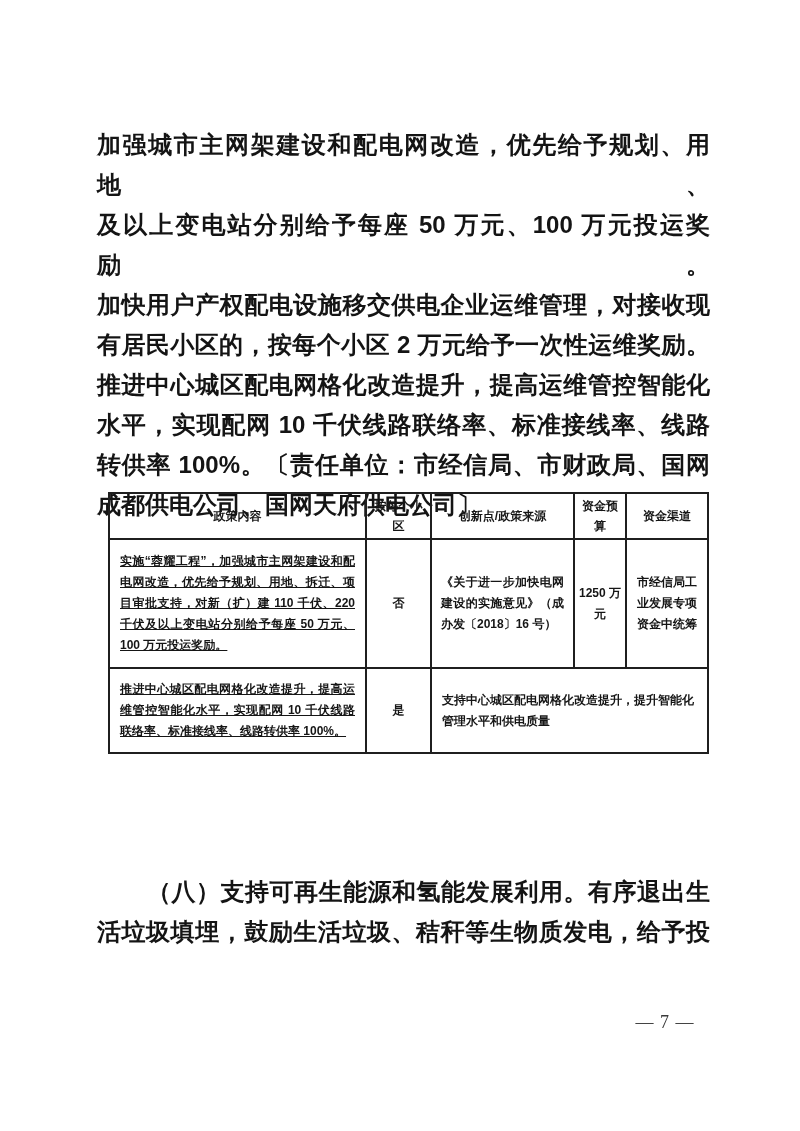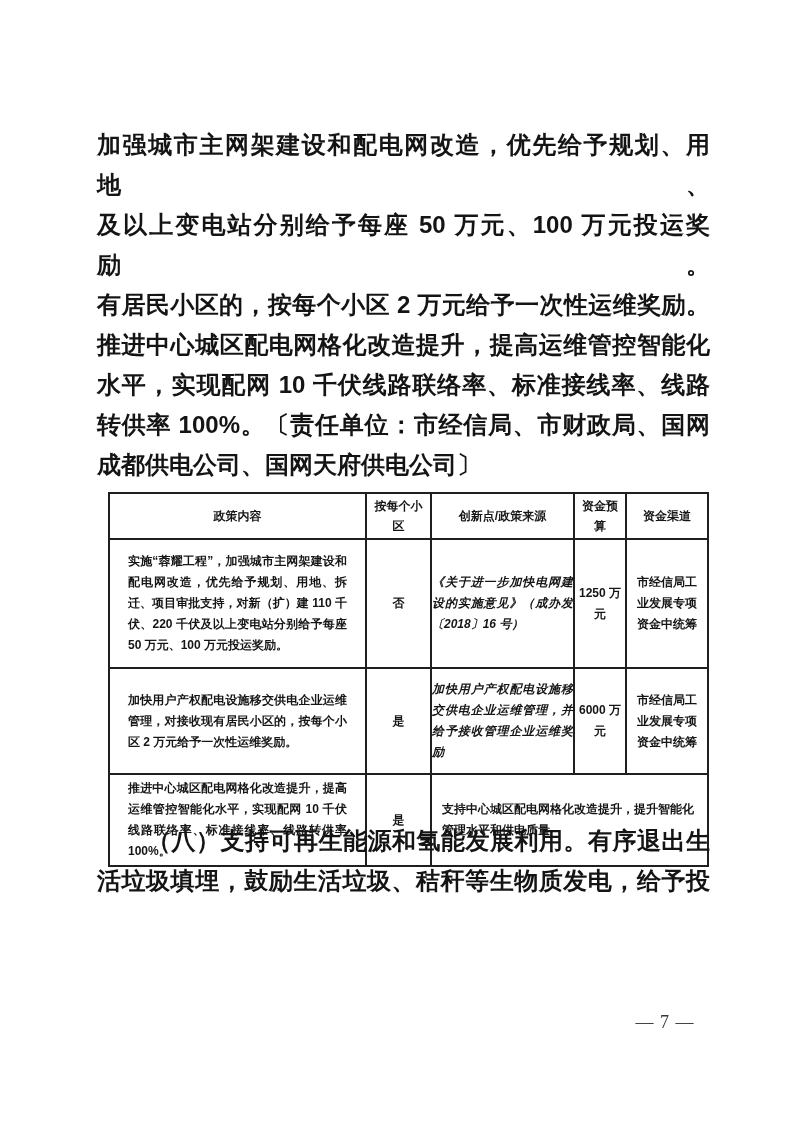--- a/index.html
+++ b/index.html
@@ -14,21 +14,21 @@
   }
   .para {
     position:absolute;
     left:97px; width:613px;
     font-size:24px;
     line-height:40px;
     font-weight:bold;
     color:#141414;
   }
   .para-top { top:125px; }
-  .para-bottom { top:821px; }
+  .para-bottom { top:872px; }
   .jline { text-align:justify; text-align-last:justify; }
   .lastline { text-align:left; }
   .indent { padding-left:50px; }
 
   table.policy-table {
     position:absolute;
     left:108px; top:492px;
     width:599px;
     border-collapse:collapse;
     table-layout:fixed;
@@ -42,24 +42,24 @@
     padding:2px 5px;
     vertical-align:middle;
     overflow:hidden;
   }
   .policy-table th {
     text-align:center;
     font-weight:bold;
     padding:2px 2px;
     line-height:20px;
   }
-  td.cell-policy { text-align:justify; padding:3px 18px; }
+  td.cell-policy { text-align:justify; padding:3px 10px;text-decoration:underline; }
   td.cell-center { text-align:center; padding:2px 3px; }
   td.cell-channel { text-align:center; padding:2px 6px; }
-  td.cell-innov { text-align:justify; padding:3px 0;font-style:italic; }
+  td.cell-innov { text-align:justify; padding:3px 9px; }
   td.cell-innov-span { text-align:left; padding:4px 10px; }
 
   .page-number {
     position:absolute;
     top:1012px; left:610px;
     width:110px;
     text-align:center;
     font-family:"Liberation Serif", serif;
     font-size:18px;
     color:#3a3a3a;
@@ -67,20 +67,21 @@
   }
 </style>
 </head>
 <body>
 
 <div class="page">
 
   <div class="para para-top">
     <div class="jline">加强城市主网架建设和配电网改造，优先给予规划、用地、</div>
     <div class="jline">及以上变电站分别给予每座 50 万元、100 万元投运奖励。</div>
+    <div class="jline">加快用户产权配电设施移交供电企业运维管理，对接收现</div>
     <div class="jline">有居民小区的，按每个小区 2 万元给予一次性运维奖励。</div>
     <div class="jline">推进中心城区配电网格化改造提升，提高运维管控智能化</div>
     <div class="jline">水平，实现配网 10 千伏线路联络率、标准接线率、线路</div>
     <div class="jline">转供率 100%。〔责任单位：市经信局、市财政局、国网</div>
     <div class="lastline">成都供电公司、国网天府供电公司〕</div>
   </div>
 
   <table class="policy-table">
     <colgroup>
       <col style="width:257px">
@@ -97,27 +98,20 @@
       <th>资金预算</th>
       <th>资金渠道</th>
     </tr>
     <tr style="height:129px">
       <td class="cell-policy">实施“蓉耀工程”，加强城市主网架建设和配电网改造，优先给予规划、用地、拆迁、项目审批支持，对新（扩）建 110 千伏、220 千伏及以上变电站分别给予每座 50 万元、100 万元投运奖励。</td>
       <td class="cell-center">否</td>
       <td class="cell-innov">《关于进一步加快电网建设的实施意见》（成办发〔2018〕16 号）</td>
       <td class="cell-center">1250 万元</td>
       <td class="cell-channel">市经信局工业发展专项资金中统筹</td>
     </tr>
-    <tr style="height:106px">
-      <td class="cell-policy">加快用户产权配电设施移交供电企业运维管理，对接收现有居民小区的，按每个小区 2 万元给予一次性运维奖励。</td>
-      <td class="cell-center">是</td>
-      <td class="cell-innov">加快用户产权配电设施移交供电企业运维管理，并给予接收管理企业运维奖励</td>
-      <td class="cell-center">6000 万元</td>
-      <td class="cell-channel">市经信局工业发展专项资金中统筹</td>
-    </tr>
     <tr style="height:85px">
       <td class="cell-policy">推进中心城区配电网格化改造提升，提高运维管控智能化水平，实现配网 10 千伏线路联络率、标准接线率、线路转供率 100%。</td>
       <td class="cell-center">是</td>
       <td class="cell-innov-span" colspan="3">支持中心城区配电网格化改造提升，提升智能化管理水平和供电质量</td>
     </tr>
   </tbody>
     </table>
 
   <div class="para para-bottom">
     <div class="jline indent">（八）支持可再生能源和氢能发展利用。有序退出生</div>

